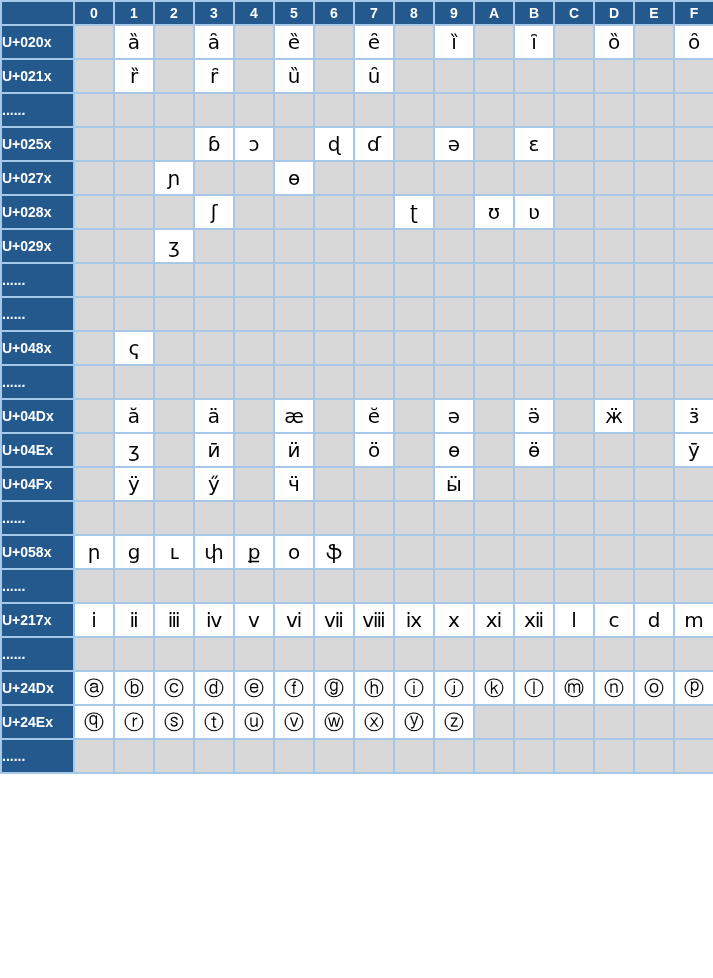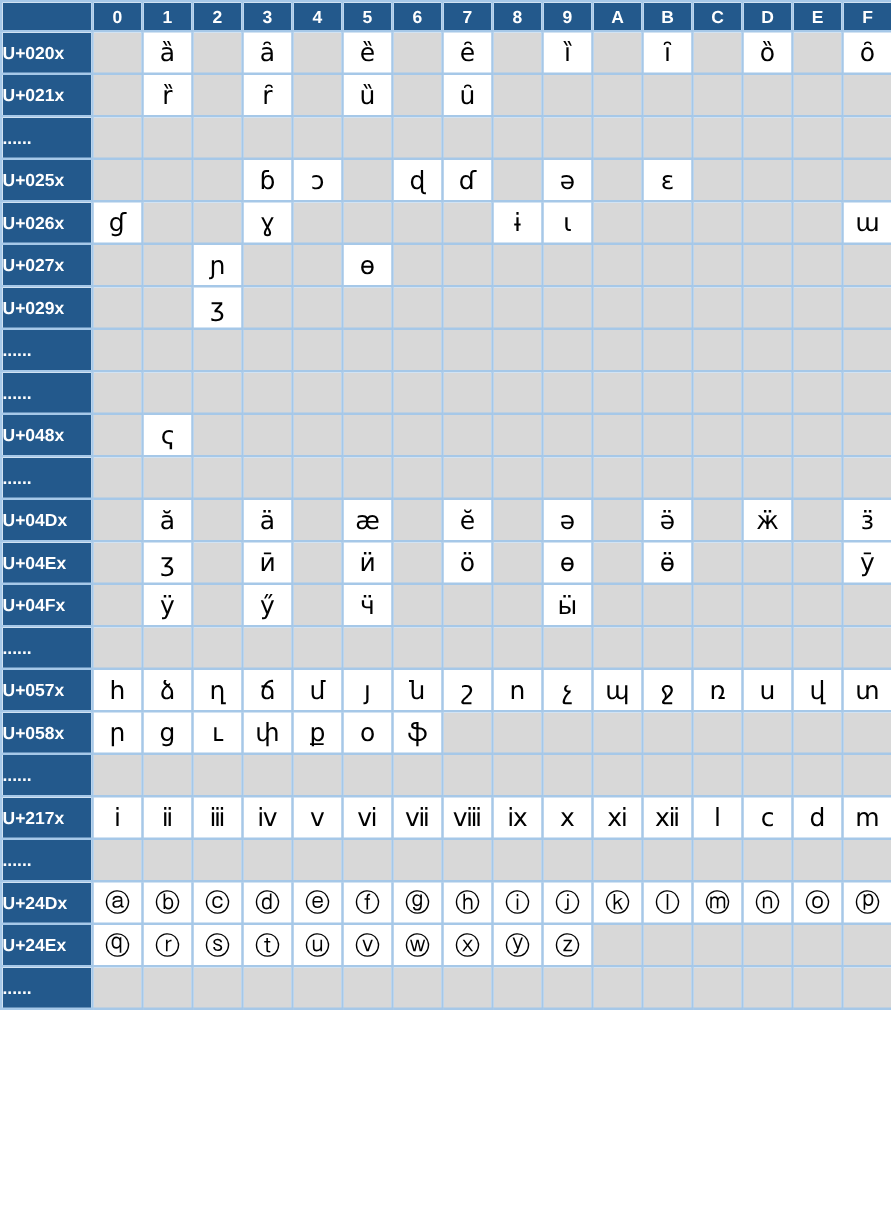--- a/index.html
+++ b/index.html
@@ -154,58 +154,58 @@
         <td class="empty"></td>
         <td class="filled">ə</td>
         <td class="empty"></td>
         <td class="filled">ɛ</td>
         <td class="empty"></td>
         <td class="empty"></td>
         <td class="empty"></td>
         <td class="empty"></td>
       </tr>
       <tr>
-        <th>U+026x</th>
-        <td class="filled">ɠ</td>
-        <td class="empty"></td>
-        <td class="empty"></td>
-        <td class="filled">ɣ</td>
-        <td class="empty"></td>
-        <td class="empty"></td>
-        <td class="empty"></td>
-        <td class="empty"></td>
-        <td class="filled">ɨ</td>
-        <td class="filled">ɩ</td>
-        <td class="empty"></td>
-        <td class="empty"></td>
-        <td class="empty"></td>
-        <td class="empty"></td>
-        <td class="empty"></td>
-        <td class="filled">ɯ</td>
-      </tr>
-      <tr>
         <th>U+027x</th>
         <td class="empty"></td>
         <td class="empty"></td>
         <td class="filled">ɲ</td>
         <td class="empty"></td>
         <td class="empty"></td>
         <td class="filled">ɵ</td>
         <td class="empty"></td>
         <td class="empty"></td>
         <td class="empty"></td>
         <td class="empty"></td>
         <td class="empty"></td>
         <td class="empty"></td>
         <td class="empty"></td>
         <td class="empty"></td>
         <td class="empty"></td>
         <td class="empty"></td>
       </tr>
       <tr>
+        <th>U+028x</th>
+        <td class="empty"></td>
+        <td class="empty"></td>
+        <td class="empty"></td>
+        <td class="filled">ʃ</td>
+        <td class="empty"></td>
+        <td class="empty"></td>
+        <td class="empty"></td>
+        <td class="empty"></td>
+        <td class="filled">ʈ</td>
+        <td class="empty"></td>
+        <td class="filled">ʊ</td>
+        <td class="filled">ʋ</td>
+        <td class="empty"></td>
+        <td class="empty"></td>
+        <td class="empty"></td>
+        <td class="empty"></td>
+      </tr>
+      <tr>
         <th>U+029x</th>
         <td class="empty"></td>
         <td class="empty"></td>
         <td class="filled">ʒ</td>
         <td class="empty"></td>
         <td class="empty"></td>
         <td class="empty"></td>
         <td class="empty"></td>
         <td class="empty"></td>
         <td class="empty"></td>
@@ -361,39 +361,20 @@
         <td class="empty"></td>
         <td class="empty"></td>
         <td class="empty"></td>
         <td class="empty"></td>
         <td class="empty"></td>
         <td class="empty"></td>
         <td class="empty"></td>
         <td class="empty"></td>
         <td class="empty"></td>
         <td class="empty"></td>
-      </tr>
-      <tr>
-        <th>U+057x</th>
-        <td class="filled">հ</td>
-        <td class="filled">ձ</td>
-        <td class="filled">ղ</td>
-        <td class="filled">ճ</td>
-        <td class="filled">մ</td>
-        <td class="filled">յ</td>
-        <td class="filled">ն</td>
-        <td class="filled">շ</td>
-        <td class="filled">ո</td>
-        <td class="filled">չ</td>
-        <td class="filled">պ</td>
-        <td class="filled">ջ</td>
-        <td class="filled">ռ</td>
-        <td class="filled">ս</td>
-        <td class="filled">վ</td>
-        <td class="filled">տ</td>
       </tr>
       <tr>
         <th>U+058x</th>
         <td class="filled">ր</td>
         <td class="filled">ց</td>
         <td class="filled">ւ</td>
         <td class="filled">փ</td>
         <td class="filled">ք</td>
         <td class="filled">օ</td>
         <td class="filled">ֆ</td>

